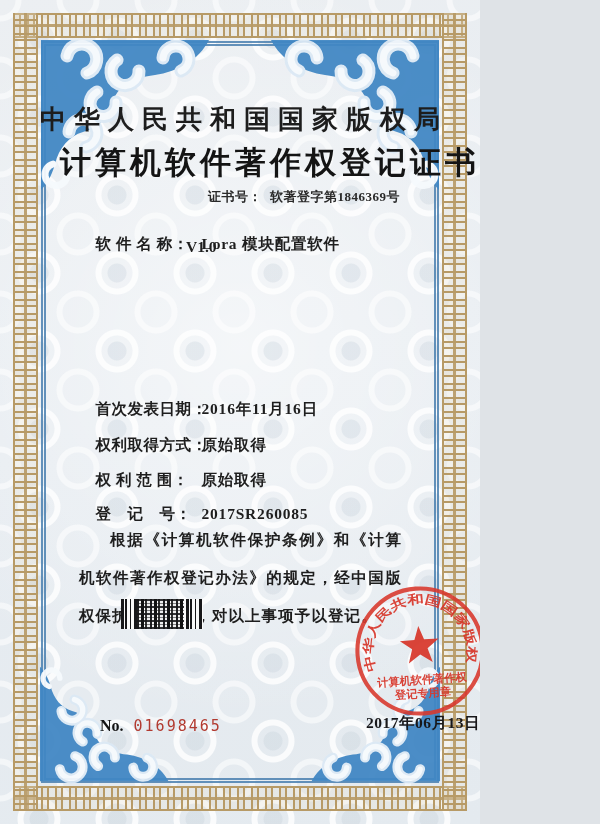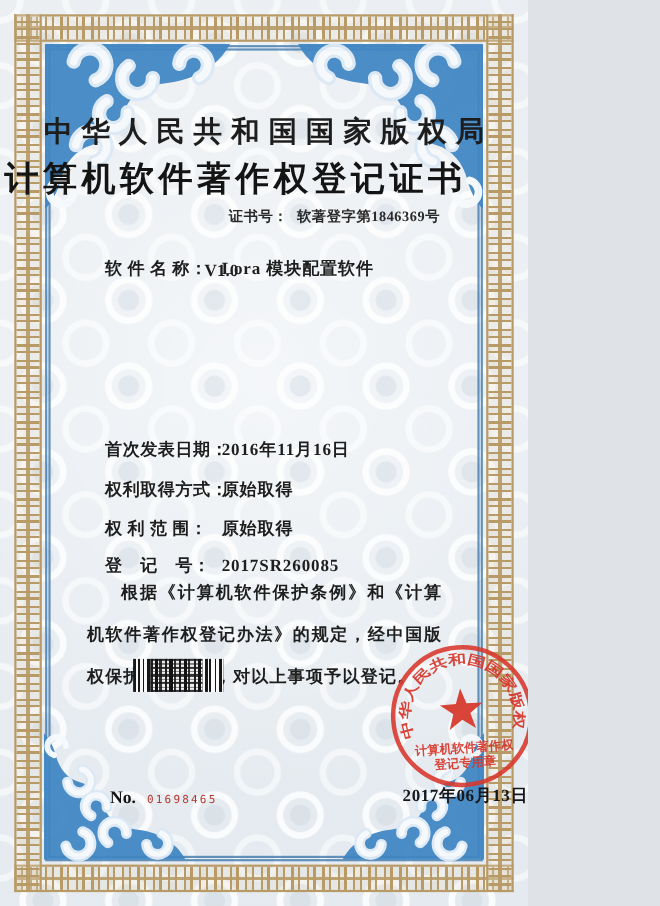--- a/index.html
+++ b/index.html
@@ -55,21 +55,21 @@
   .corner.tr { top:40px; right:40px; width:172px; height:150px; transform:scaleX(-1); }
   .corner.bl { bottom:39px; left:40px; width:130px; height:122px; transform:scaleY(-1); }
   .corner.br { bottom:39px; right:40px; width:130px; height:122px; transform:scale(-1,-1); }
 
   
   .authority {
     position:absolute; top:102px; left:0; width:100%; text-align:center;
     font-size:26px; font-weight:700; color:#1d1d1d; letter-spacing:8px; text-indent:8px;
   }
   .cert-title {
-    position:absolute; top:142px; left:0; width:100%; text-align:left;
+    position:absolute; top:142px; left:0; width:100%; text-align:right;
     font-size:31px; font-weight:700; color:#141414; letter-spacing:4px; text-indent:4px;
   }
   .cert-no {
     position:absolute; top:188px; right:80px;
     font-size:13px; font-weight:700; color:#2a2a2a; letter-spacing:.5px;
   }
   .cert-no .lbl { margin-right:8px; }
 
   .field { position:absolute; left:80px; font-size:15.5px; font-weight:700; color:#1e1e1e; white-space:pre; }
   .field .flabel { display:inline-block; width:106px; letter-spacing:.5px; }
@@ -97,21 +97,21 @@
   
   .seal { position:absolute; left:352px; top:583px; width:136px; height:136px; transform:rotate(-4deg); opacity:.93; }
   .seal-date {
     position:absolute; left:348px; top:713px; width:150px; text-align:center;
     font-size:15.5px; font-weight:700; color:#17171a; letter-spacing:.5px;
   }
 
   .serial { position:absolute; left:100px; top:717px; font-size:16px; font-weight:700; color:#141414; }
   .serial .num {
     font-family:"DejaVu Sans Mono", monospace; font-weight:400;
-    color:#b23a30; font-size:10px; letter-spacing:2px; margin-left:10px;
+    color:#b23a30; font-size:15px; letter-spacing:2px; margin-left:10px;
   }
 </style>
 </head>
 <body>
 
 <div class="page">
 
   <div class="watermarks"></div>
 
   <div class="gold h t"></div>

